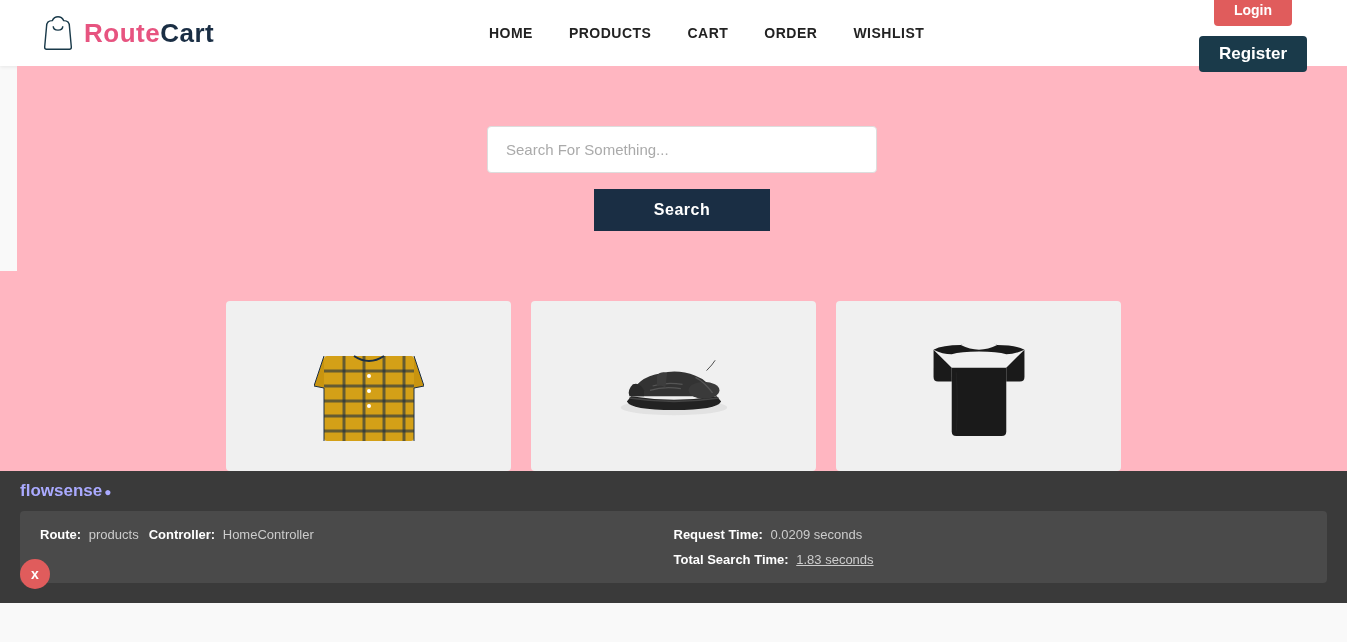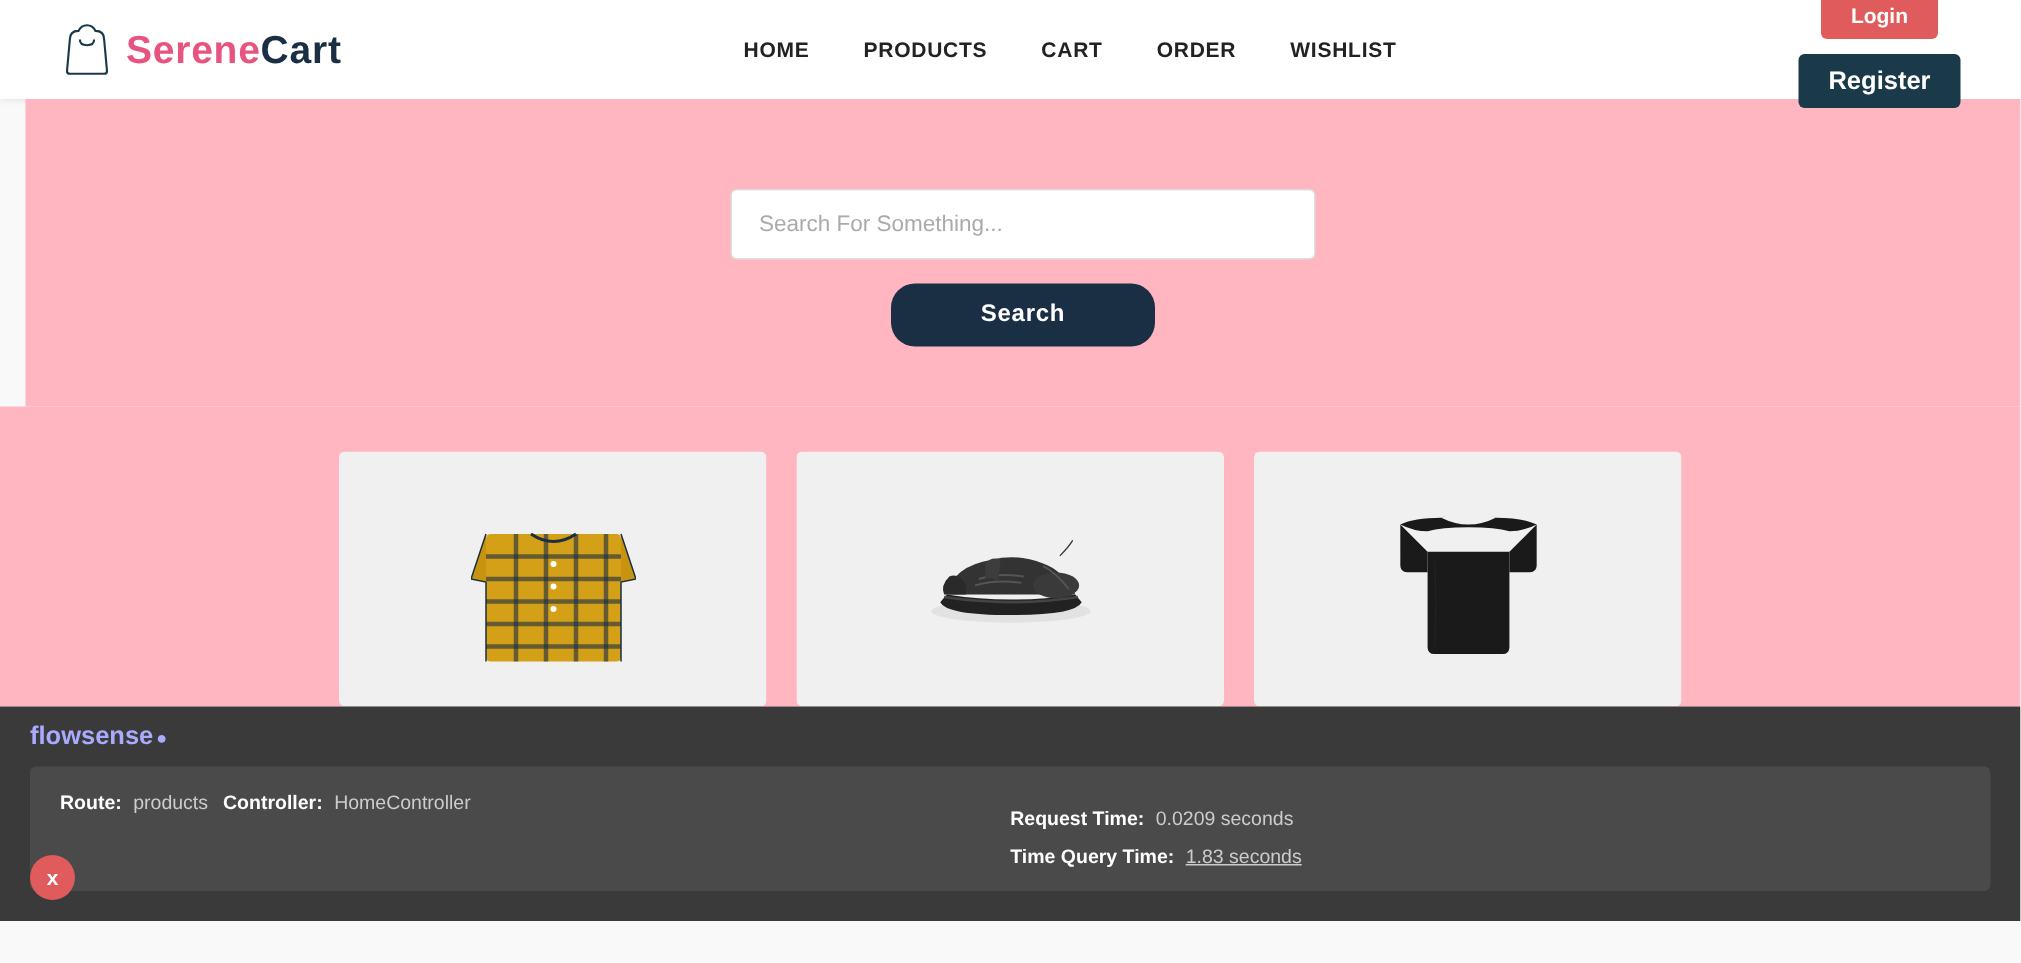--- a/index.html
+++ b/index.html
@@ -90,21 +90,21 @@
       color: #aaa;
       outline: none;
       background: #fff;
       margin-bottom: 16px;
     }
     .search-input::placeholder { color: #aaa; }
     .btn-search {
       background: #1a2e44;
       color: #fff;
       border: none;
-      border-radius: 16px;
+      border-radius: 0;
       padding: 12px 60px;
       font-size: 16px;
       font-weight: 600;
       cursor: pointer;
       letter-spacing: 0.5px;
     }
 
     
     .products-section {
       background: #ffb6c1;
@@ -175,21 +175,20 @@
       flex: 1;
       display: flex;
       flex-direction: row;
       gap: 10px;
     }
     .flowsense-right {
       flex: 1;
       display: flex;
       flex-direction: column;
       gap: 10px;
-      margin-top: 11px;
     }
     .flowsense-row {
       font-size: 13px;
       color: #ddd;
     }
     .flowsense-row .label {
       font-weight: 700;
       color: #fff;
     }
     .flowsense-row .value {
@@ -217,21 +216,21 @@
 </head>
 <body>
 
 <nav class="navbar">
   <div class="logo-area">
     <svg class="logo-icon" viewBox="0 0 36 42" fill="none" xmlns="http://www.w3.org/2000/svg">
       <path d="M6 14 Q6 8 12 8 Q14 4 18 4 Q22 4 24 8 Q30 8 30 14 L32 36 Q32 38 30 38 L6 38 Q4 38 4 36 Z" stroke="#1a3a4a" stroke-width="1.5" fill="none"></path>
       <path d="M13 14 Q13 18 18 18 Q23 18 23 14" stroke="#1a3a4a" stroke-width="1.5" fill="none"></path>
     </svg>
     <span class="logo-text">
-      <span class="logo-serene">Serene</span><span class="logo-cart">Cart</span>
+      <span class="logo-serene">Route</span><span class="logo-cart">Cart</span>
     </span>
   </div>
 
   <div class="nav-links">
     <a class="nav-link" href="#">HOME</a>
     <a class="nav-link" href="#">PRODUCTS</a>
     <a class="nav-link" href="#">CART</a>
     <a class="nav-link" href="#">ORDER</a>
     <a class="nav-link" href="#">WISHLIST</a>
   </div>
@@ -341,19 +340,19 @@
         <span class="label">Controller:</span>
         <span class="value" style="margin-left:4px;">HomeController</span>
       </div>
     </div>
     <div class="flowsense-right">
       <div class="flowsense-row">
         <span class="label">Request Time:</span>
         <span class="value" style="margin-left:4px;">0.0209 seconds</span>
       </div>
       <div class="flowsense-row">
-        <span class="label">Time Query Time:</span>
+        <span class="label">Total Search Time:</span>
         <span class="value" style="margin-left:4px;text-decoration:underline;">1.83 seconds</span>
       </div>
     </div>
   </div>
   <button class="close-btn">x</button>
 </div>
 
 </body></html>

